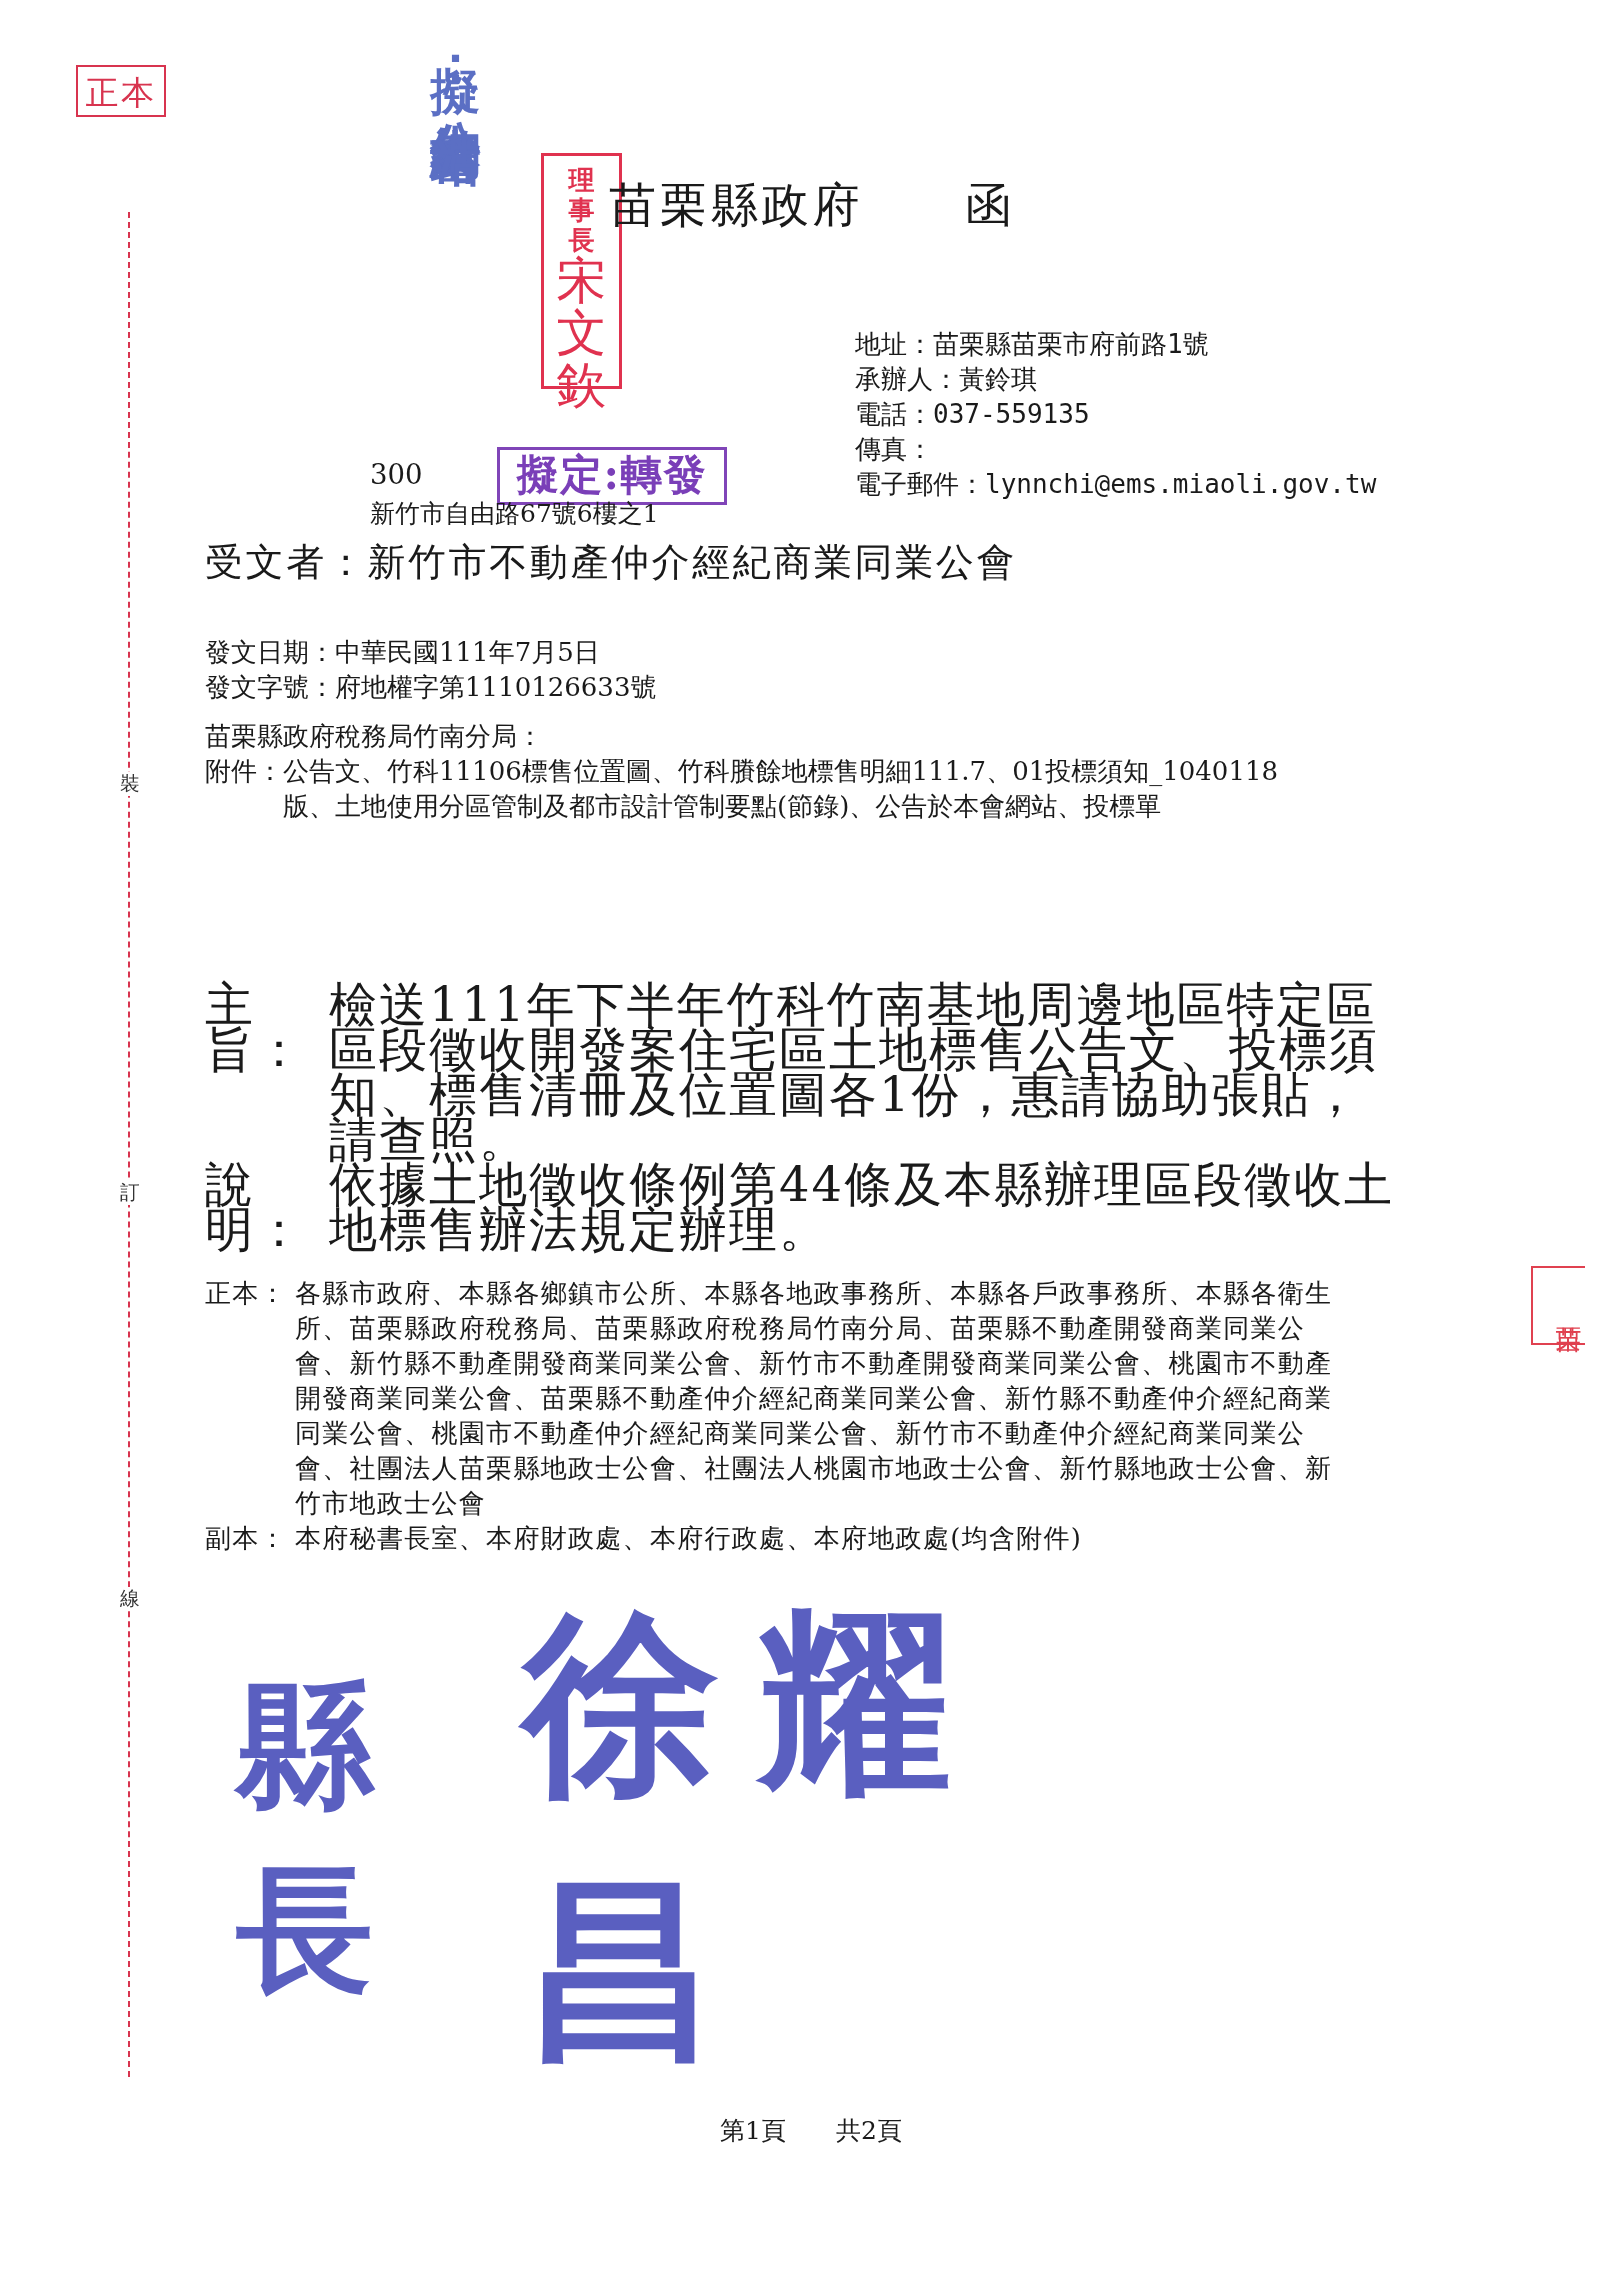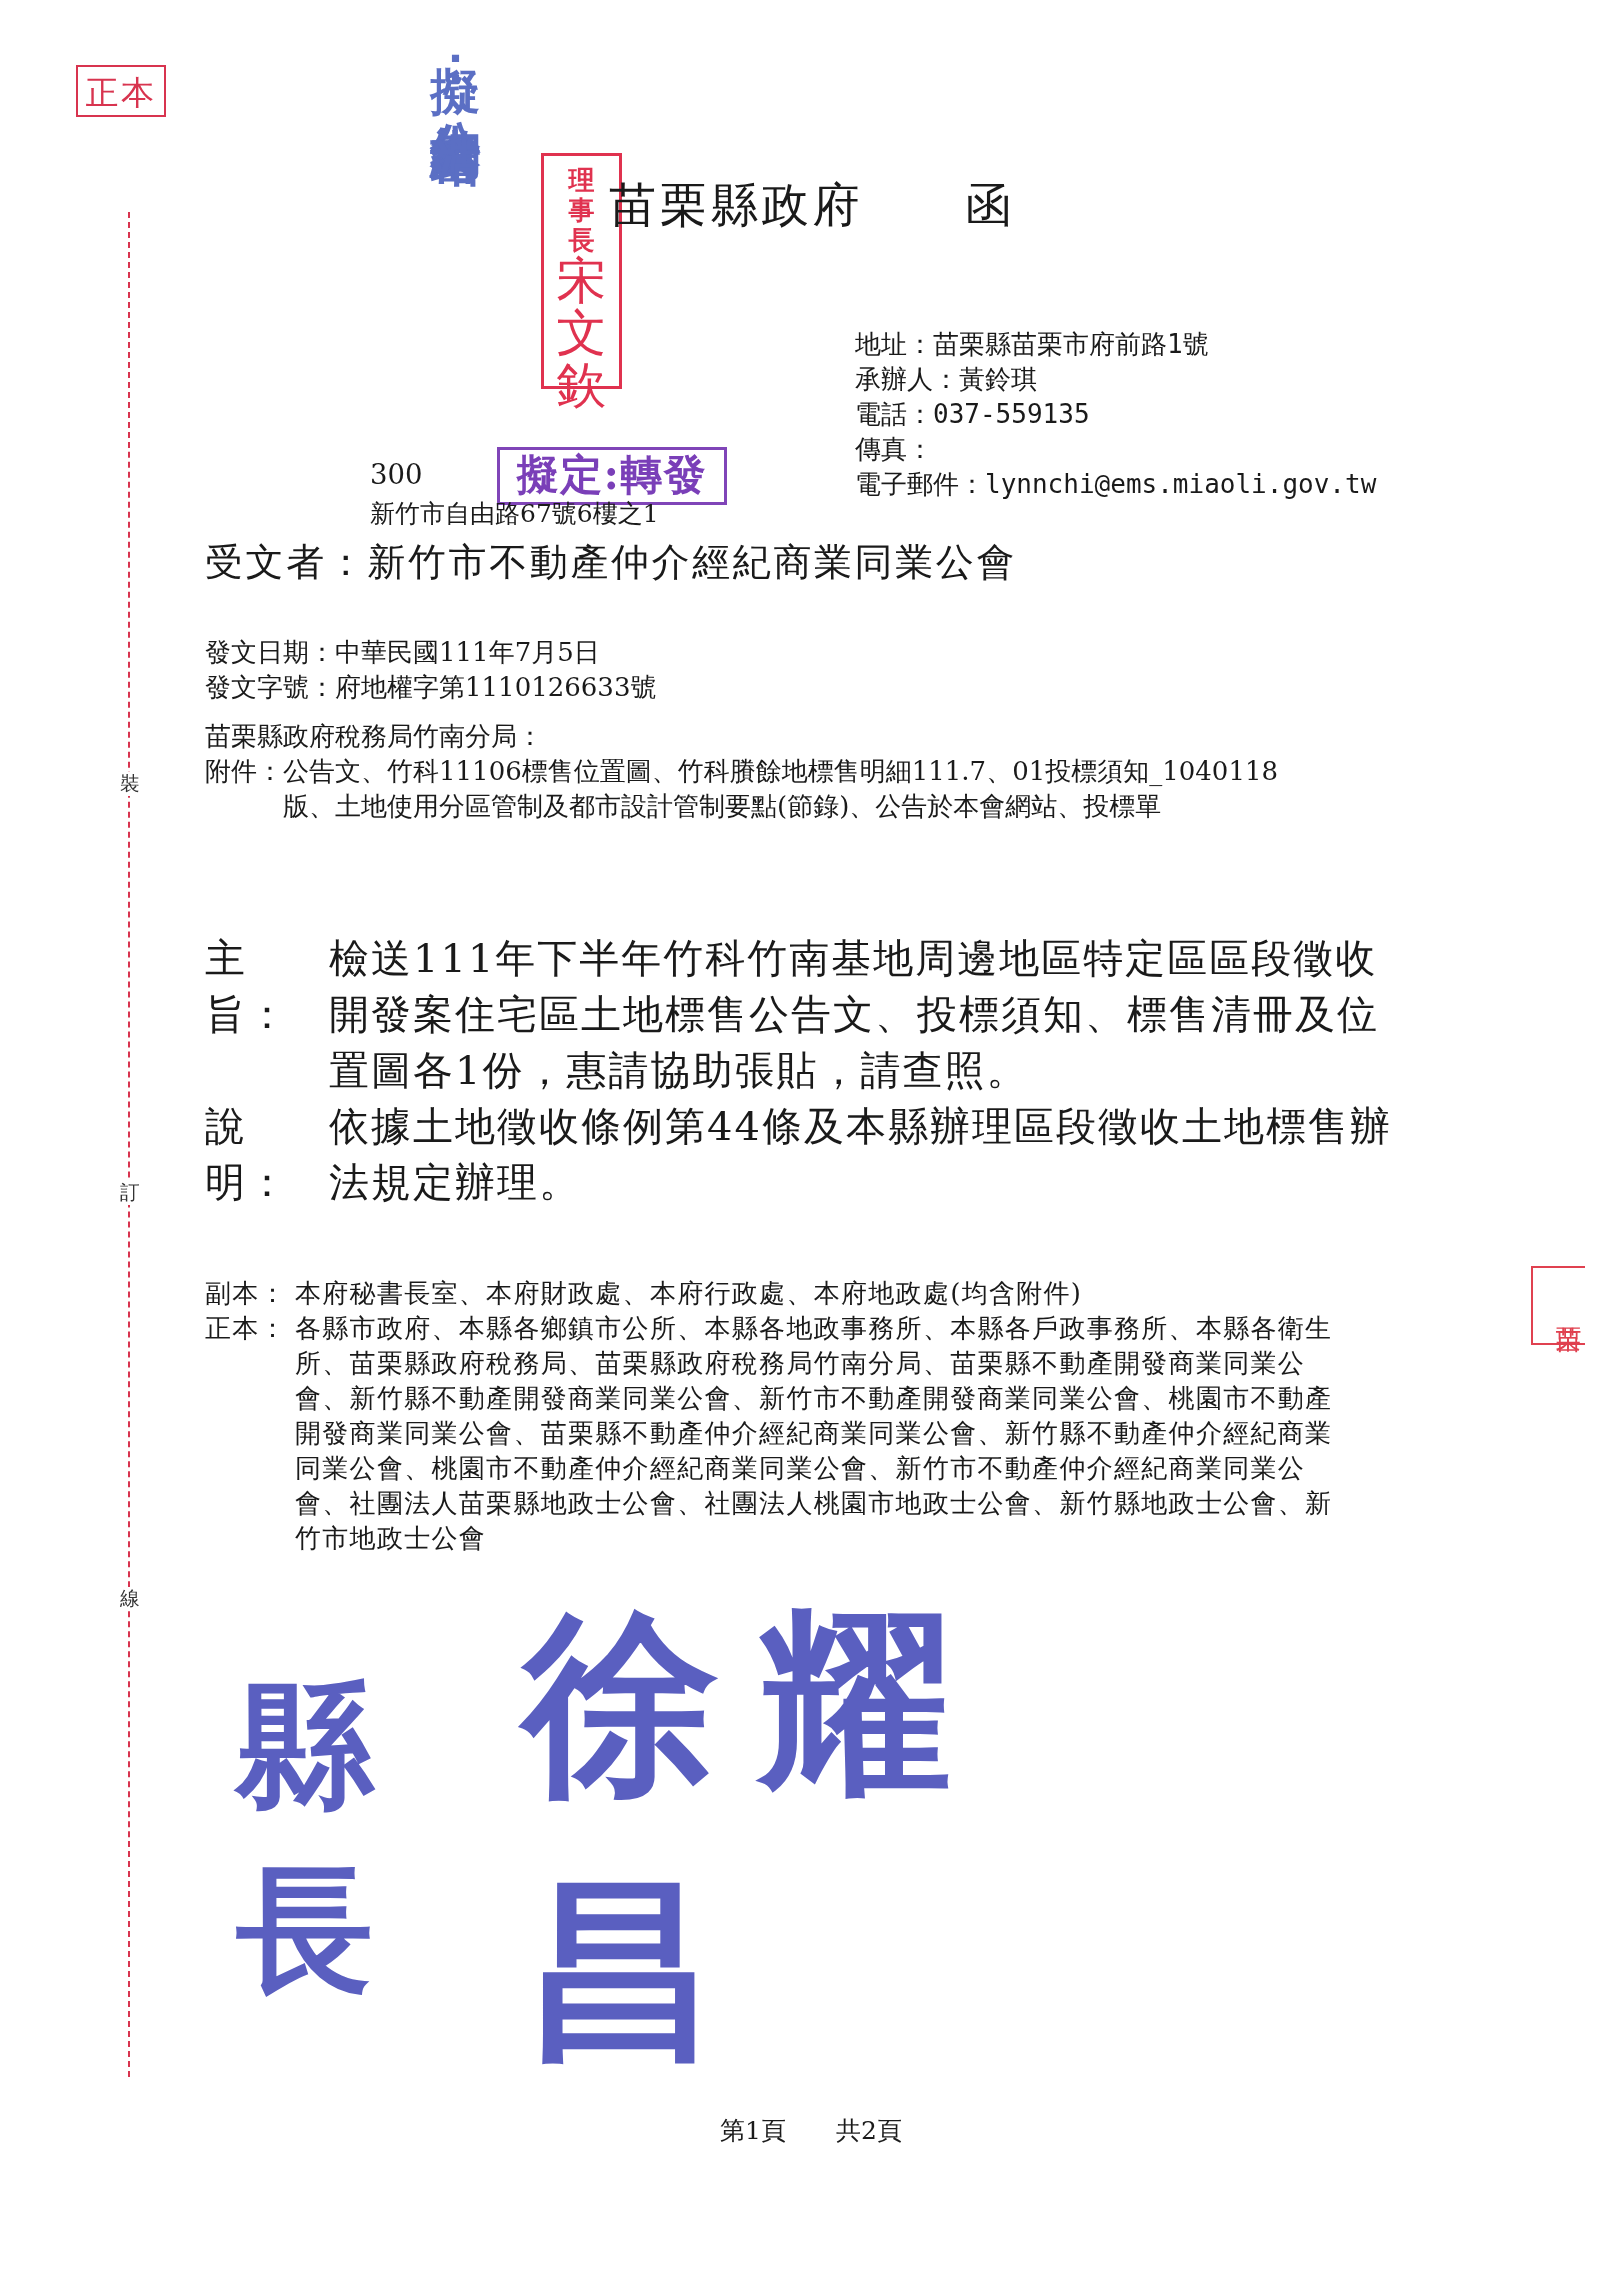--- a/index.html
+++ b/index.html
@@ -49,21 +49,21 @@
       font-family:"DejaVu Sans Mono","Liberation Mono",monospace;
     }
     .zip { left:370px; top:458px; font-size:27.5px; }
     .addr { left:370px; top:497px; font-size:25px; }
     .recipient { left:205px; top:537px; font-size:38px; letter-spacing:2.6px; }
     .meta { left:205px; top:635px; font-size:26px; line-height:35px; }
     .meta .gap { height:14.4px; }
     .attach { display:flex; }
     .attach .label { flex:0 0 auto; }
     .attach .val { width:1047px; }
-    .main { left:205px; top:930px; width:1197px; font-size:40px; line-height:56px; letter-spacing:2px; }
+    .main { left:205px; top:982px; width:1197px; font-size:48px; line-height:45px; letter-spacing:2px; }
     .para { display:flex; }
     .para .label { flex:0 0 auto; width:124px; }
     .para .val { flex:1; }
     .dist { left:205px; top:1276px; width:1139px; font-size:26px; line-height:35px; letter-spacing:1.3px; }
     .dist .row { display:flex; }
     .dist .label { flex:0 0 auto; width:90px; }
     .dist .val { flex:1; }
     .seal-right {
       left:1531px; top:1266px; width:54px; height:79px;
       border:2.6px solid #e04150; border-right:none; box-sizing:border-box;
@@ -133,26 +133,26 @@
     <span class="val">檢送111年下半年竹科竹南基地周邊地區特定區區段徵收開發案住宅區土地標售公告文、投標須知、標售清冊及位置圖各1份，惠請協助張貼，請查照。</span>
   </div>
   <div class="para">
     <span class="label">說明：</span>
     <span class="val">依據土地徵收條例第44條及本縣辦理區段徵收土地標售辦法規定辦理。</span>
   </div>
 </div>
 
 <div class="abs dist">
   <div class="row">
+    <span class="label">正本：</span>
+    <span class="val">各縣市政府、本縣各鄉鎮市公所、本縣各地政事務所、本縣各戶政事務所、本縣各衛生所、苗栗縣政府稅務局、苗栗縣政府稅務局竹南分局、苗栗縣不動產開發商業同業公會、新竹縣不動產開發商業同業公會、新竹市不動產開發商業同業公會、桃園市不動產開發商業同業公會、苗栗縣不動產仲介經紀商業同業公會、新竹縣不動產仲介經紀商業同業公會、桃園市不動產仲介經紀商業同業公會、新竹市不動產仲介經紀商業同業公會、社團法人苗栗縣地政士公會、社團法人桃園市地政士公會、新竹縣地政士公會、新竹市地政士公會</span>
+  </div>
+  <div class="row">
     <span class="label">副本：</span>
     <span class="val">本府秘書長室、本府財政處、本府行政處、本府地政處(均含附件)</span>
-  </div>
-  <div class="row">
-    <span class="label">正本：</span>
-    <span class="val">各縣市政府、本縣各鄉鎮市公所、本縣各地政事務所、本縣各戶政事務所、本縣各衛生所、苗栗縣政府稅務局、苗栗縣政府稅務局竹南分局、苗栗縣不動產開發商業同業公會、新竹縣不動產開發商業同業公會、新竹市不動產開發商業同業公會、桃園市不動產開發商業同業公會、苗栗縣不動產仲介經紀商業同業公會、新竹縣不動產仲介經紀商業同業公會、桃園市不動產仲介經紀商業同業公會、新竹市不動產仲介經紀商業同業公會、社團法人苗栗縣地政士公會、社團法人桃園市地政士公會、新竹縣地政士公會、新竹市地政士公會</span>
   </div>
 </div>
 
 <div class="abs seal-right">苗栗</div>
 
 <div class="abs sig-stamp">
   <span class="title">縣長</span>
   <span class="name">徐耀昌</span>
 </div>
 

